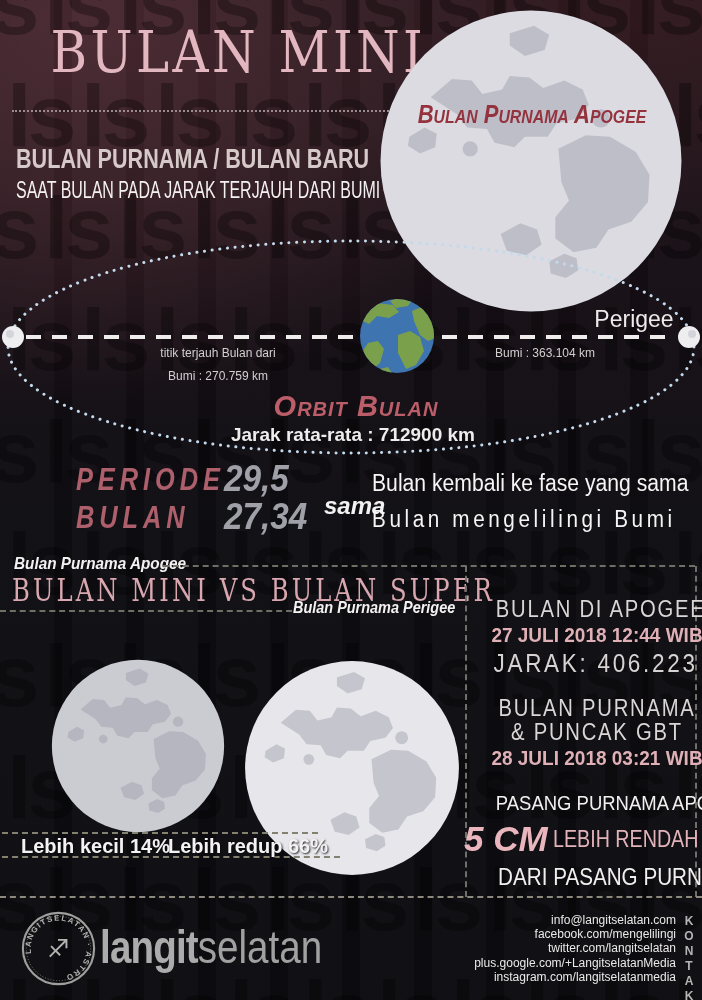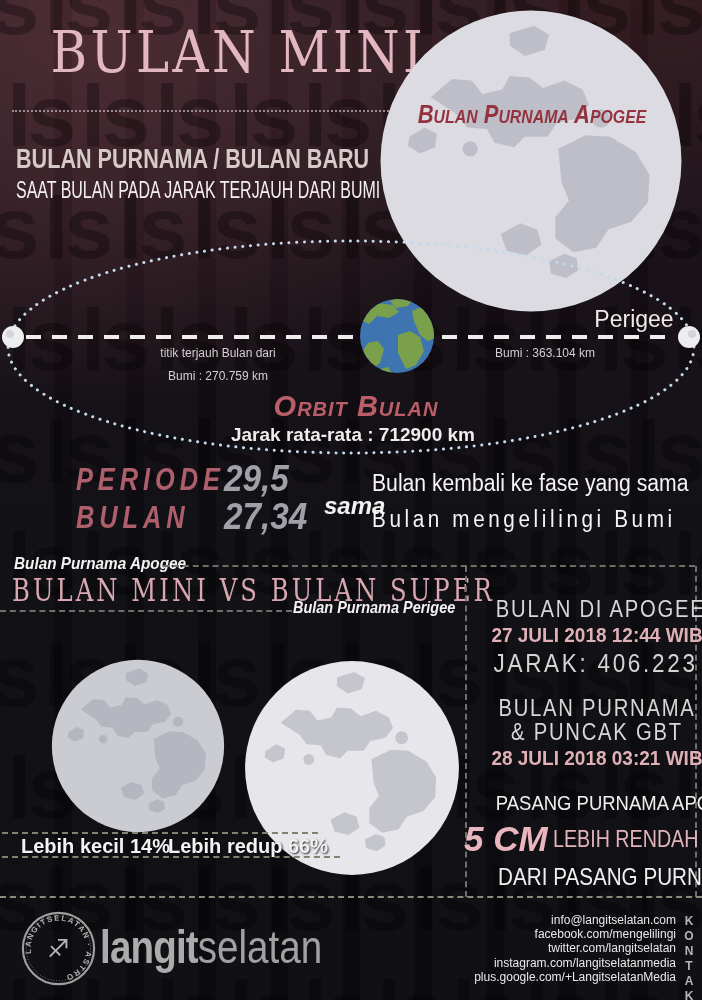--- a/index.html
+++ b/index.html
@@ -345,19 +345,19 @@
   </svg>
 
   <div class="content sx" id="wordmark">
     <span class="b">langit</span><span class="l">selatan</span>
   </div>
 
   <div class="content" id="contacts">
     <div>info@langitselatan.com</div>
     <div>facebook.com/mengelilingi</div>
     <div>twitter.com/langitselatan</div>
+    <div>plus.google.com/+LangitselatanMedia</div>
     <div>instagram.com/langitselatanmedia</div>
-    <div>plus.google.com/+LangitselatanMedia</div>
   </div>
 
   <div class="content" id="kontak">KONTAK</div>
 
 </div>
 
 </body></html>

